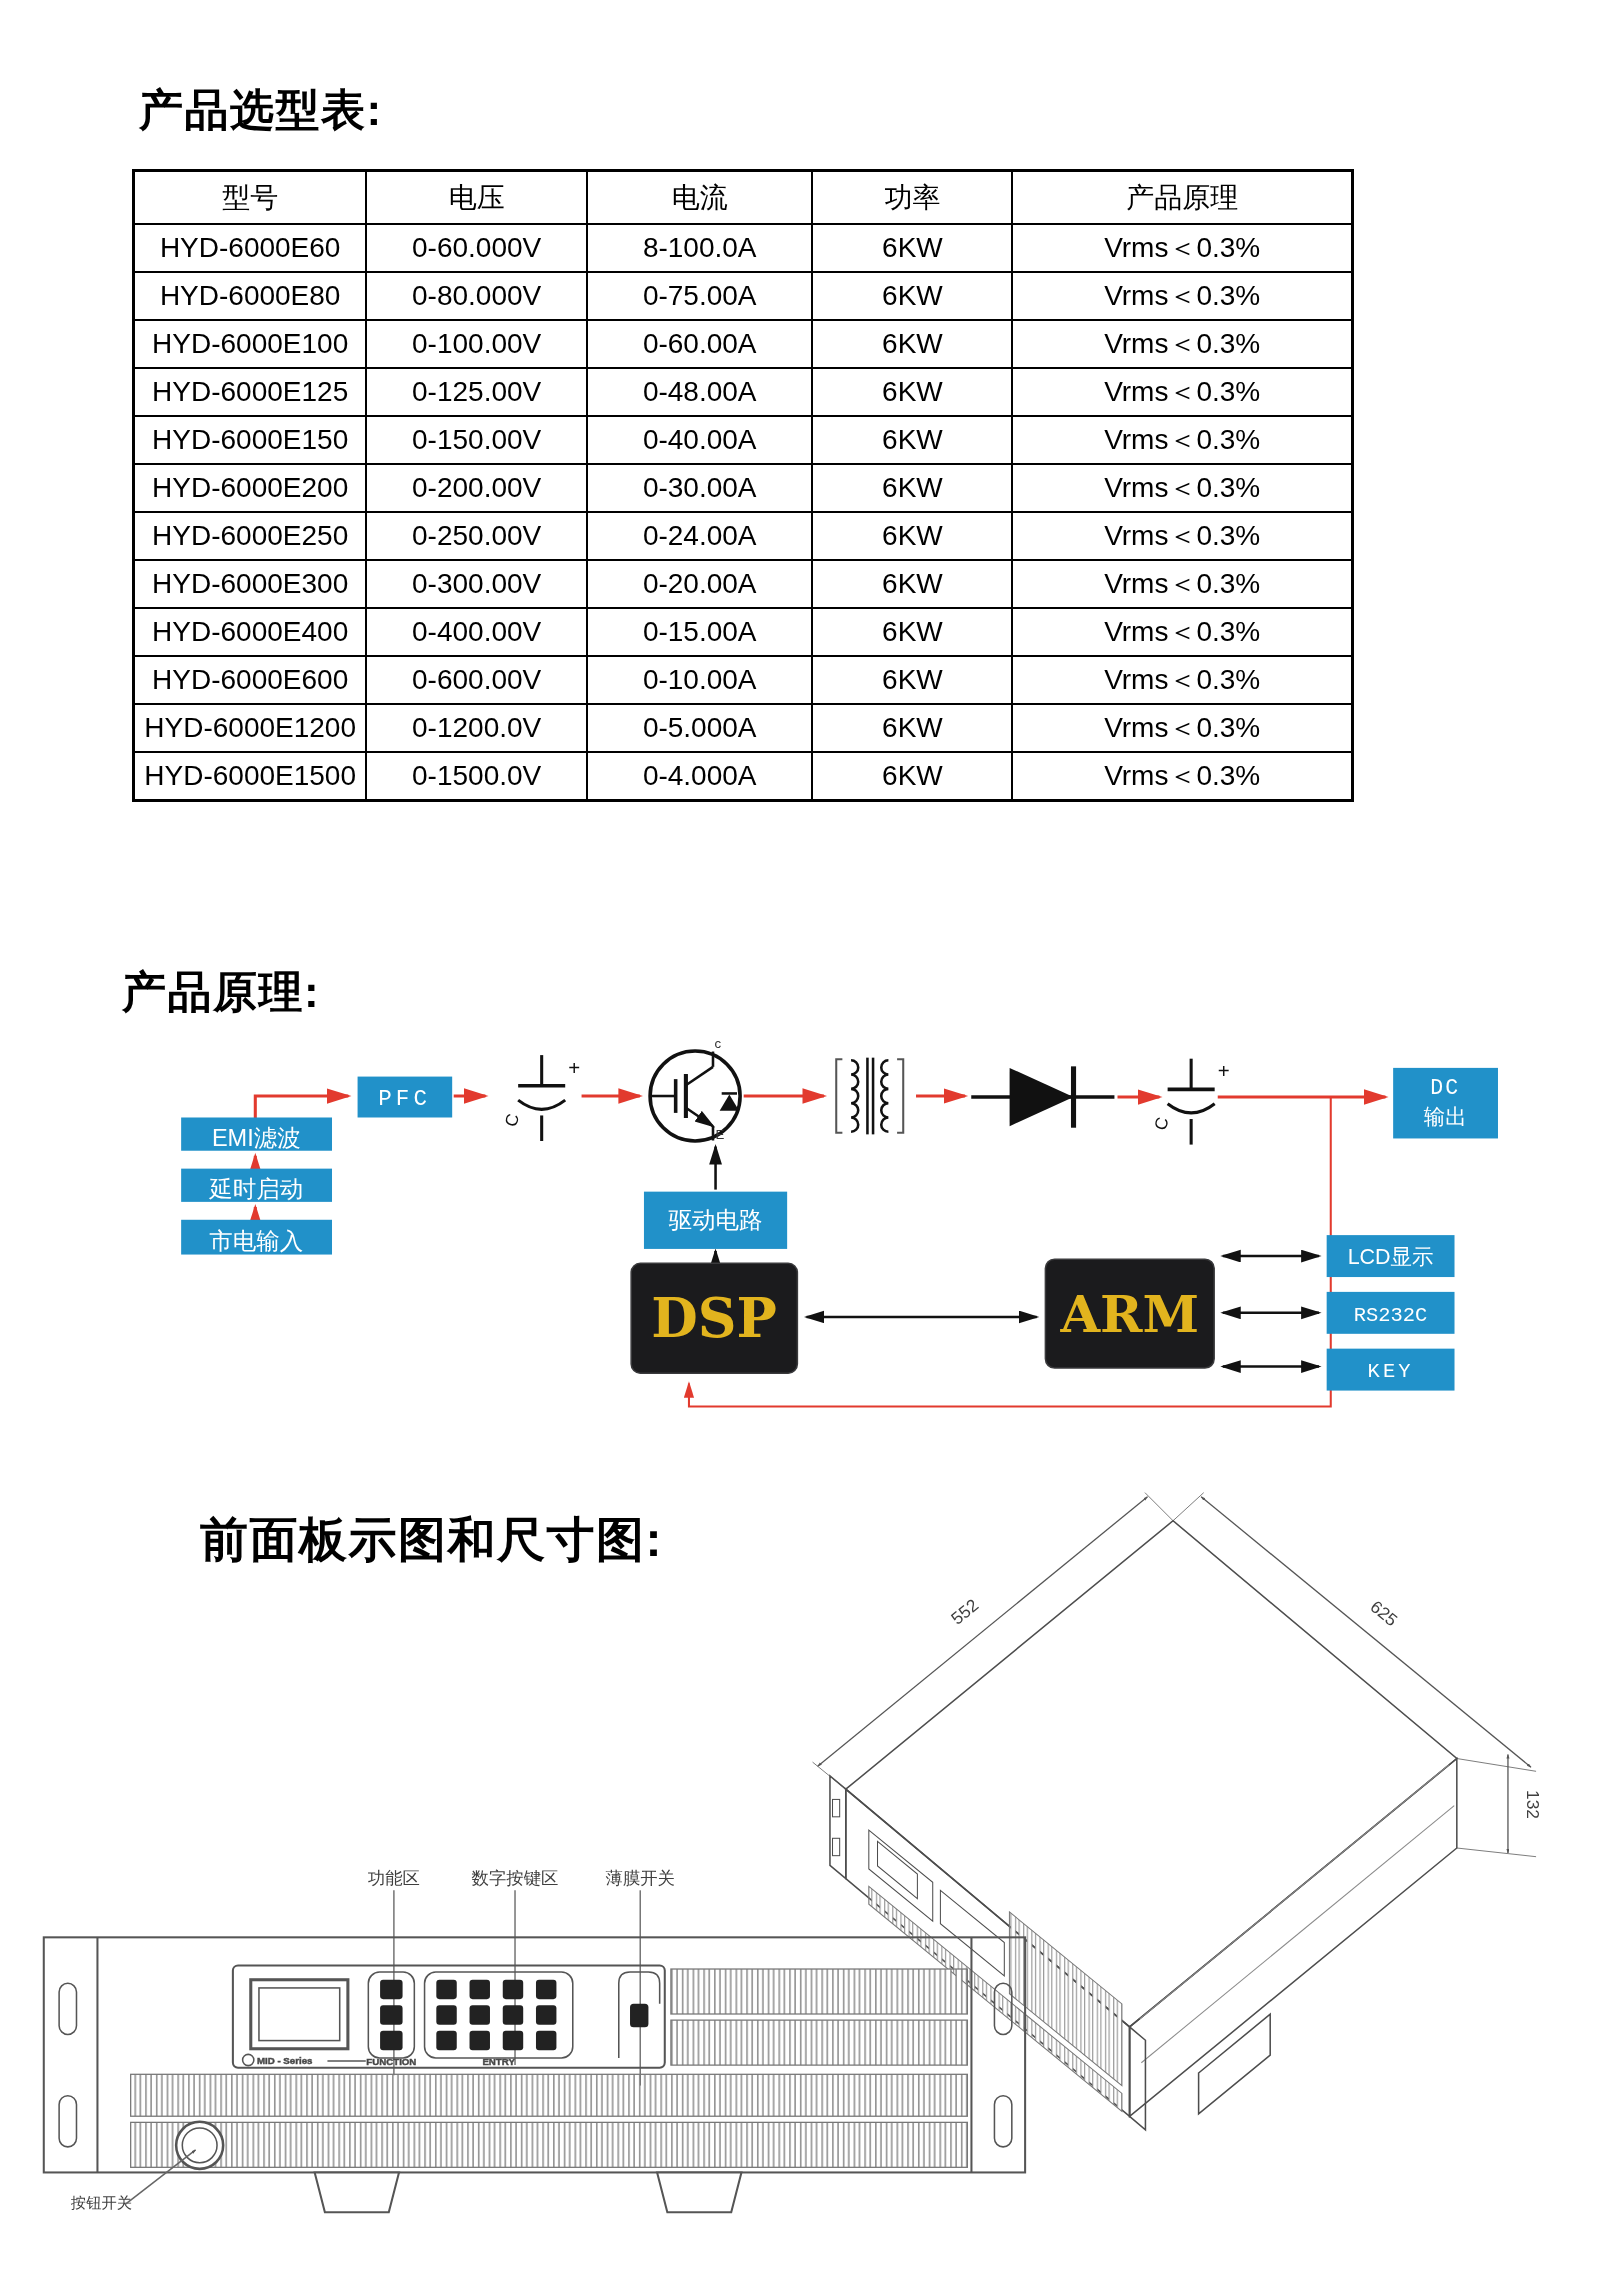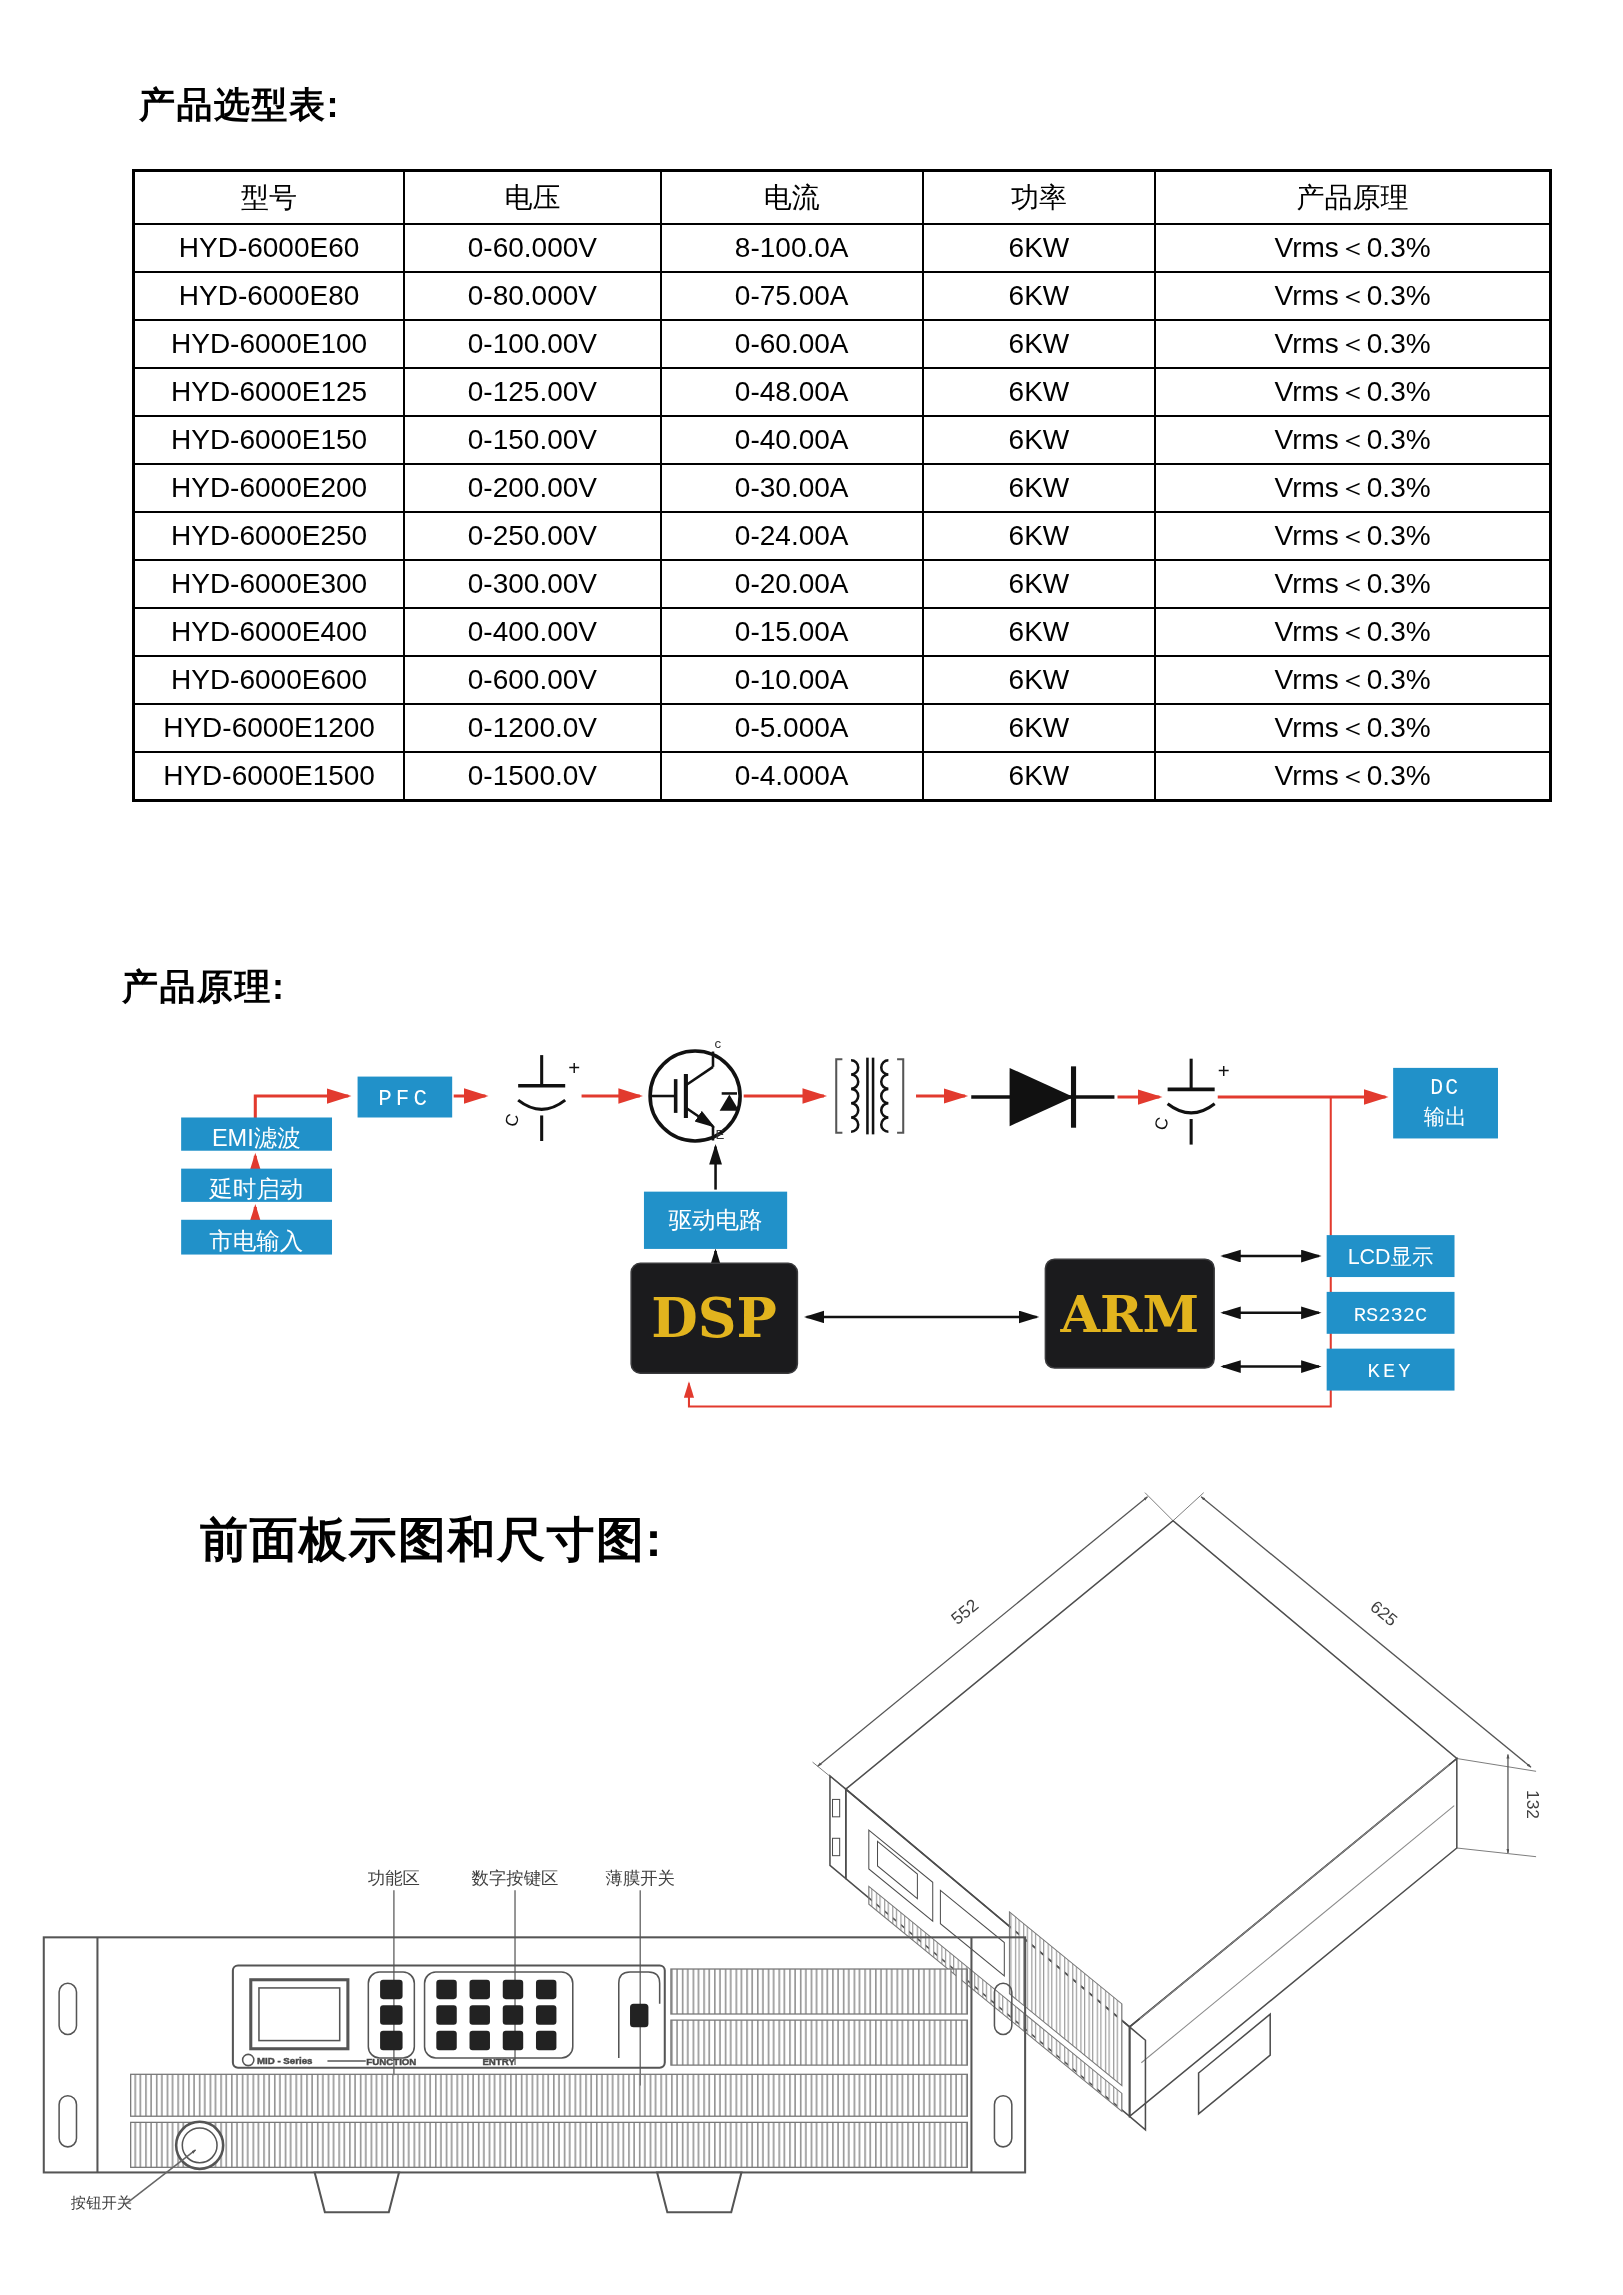--- a/index.html
+++ b/index.html
@@ -1,23 +1,23 @@
 <!DOCTYPE html>
 <html style="font-size:8.2px"><head>
 <meta charset="utf-8">
 <style>
   html,body{margin:0;padding:0;background:#e8e8e8}
   .page{position:relative;width:1623px;height:2295px;background:#fff;overflow:hidden;
         font-family:"Liberation Sans",sans-serif;color:#000}
-  .sec-title{position:absolute;font-weight:bold;font-size:36px;letter-spacing:1.5px;white-space:nowrap}
+  .sec-title{position:absolute;font-weight:bold;font-size:44px;letter-spacing:1.5px;white-space:nowrap}
   #title-selection{left:139px;top:81px}
   #title-principle{left:122px;top:963px}
   #title-panel{left:200px;top:1508px;font-size:48px}
 
-  table.spec{position:absolute;left:132px;top:169px;width:1420px;border-collapse:collapse;
+  table.spec{position:absolute;left:132px;top:169px;width:1222px;border-collapse:collapse;
              table-layout:fixed;border:3.6px solid #000}
   table.spec th,table.spec td{border:2px solid #000;text-align:center;vertical-align:middle;
              padding:0;font-size:28px;overflow:hidden;white-space:nowrap}
   table.spec th{height:51px;font-weight:500}
   table.spec td{height:46px;font-weight:400}
 
   svg{position:absolute;overflow:visible}
   #diagram-svg{left:153px;top:1028px}
   #iso-svg{left:764px;top:1472px}
   #panel-svg{left:31px;top:1835px}

